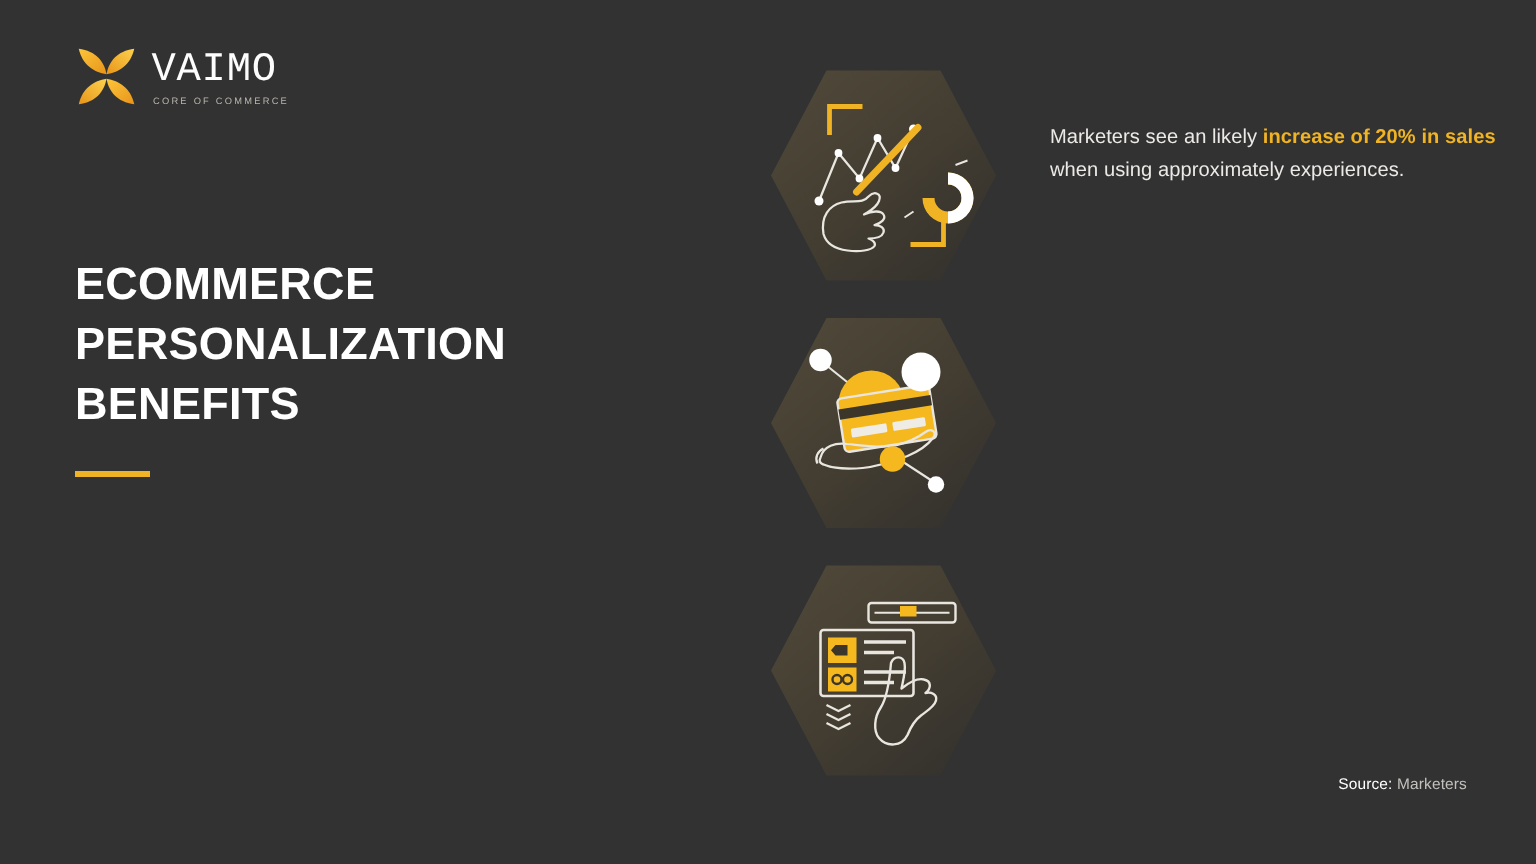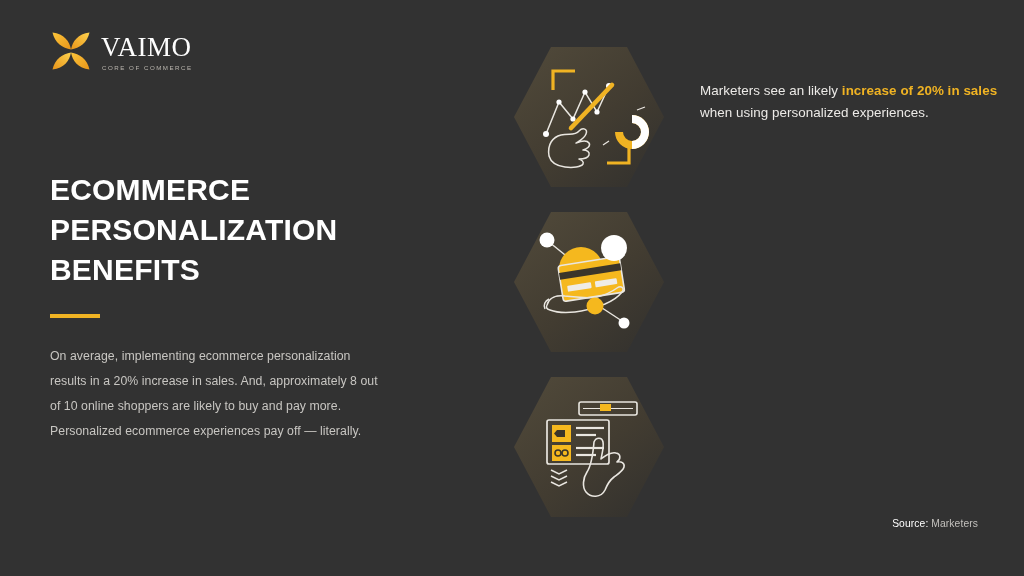--- a/index.html
+++ b/index.html
@@ -10,21 +10,21 @@
     overflow:hidden;
   }
   .slide { position:relative; width:1024px; height:576px; background:#323232; }
 
   
   .logo { position:absolute; left:50px; top:30px; display:flex; align-items:center; gap:9px; }
   .logo-mark { width:42px; height:42px; display:block; }
   .logo-text-wrap { display:flex; flex-direction:column; align-items:flex-start; margin-top:2px; }
   .logo-word {
     font-size:27px; letter-spacing:0.5px; color:#fdfdfd;
-    font-weight:400; line-height:1; font-family:Liberation Serif, serif;
+    font-weight:400; line-height:1; font-family:Liberation Mono, monospace;
   }
   .logo-tag {
     font-size:6.2px; letter-spacing:1.5px; color:#b9b5ae;
     margin-top:3px; margin-left:1px; font-weight:400;
   }
 
   
   .left-col { position:absolute; left:50px; top:170px; width:330px; }
   .headline {
     font-size:30px; font-weight:bold; color:#ffffff;
@@ -89,21 +89,20 @@
     </span>
     <span class="logo-text-wrap">
       <span class="logo-word">VAIMO</span>
       <span class="logo-tag">CORE OF COMMERCE</span>
     </span>
   </div>
 
   <div class="left-col">
     <h1 class="headline">ECOMMERCE PERSONALIZATION BENEFITS</h1>
     <div class="accent-rule"></div>
-    <p class="lead">On average, implementing ecommerce personalization results in a 20% increase in sales. And, approximately 8 out of 10 online shoppers are likely to buy and pay more. Personalized ecommerce experiences pay off — literally.</p>
   </div>
 
   <div class="stats">
 
     <div class="stat-row r1">
       <div class="hex-wrap">
         <svg viewBox="0 0 152 146" aria-hidden="true">
           <defs>
             <linearGradient id="hg1" x1="0.12" y1="0.05" x2="0.9" y2="0.95">
               <stop offset="0" stop-color="#4f4839"></stop>
@@ -130,21 +129,21 @@
                    C71,95 66,97 63,99 C68,97 74,96 76,99 C78,102 74,105 70,106
                    C74,106 77,108 76,111 C75,114 70,115 66,115
                    C69,116 71,118 70,120 C68,123 60,124 52,123 C44,122 38,119 36,112 Z" fill="none" stroke="#e9e6e0" stroke-width="1.5" stroke-linejoin="round"></path>
 
           <path d="M102,88 a17,17 0 1,0 17,-17 l0,8 a9,9 0 1,1 -9,9 Z" fill="#f0b323"></path>
           <path d="M119,71 a17,17 0 0,1 0,34 l0,-8 a9,9 0 0,0 0,-18 Z" fill="#ffffff"></path>
           <path d="M96,97 l-6,4 M124,66 l8,-3" stroke="#e9e6e0" stroke-width="1.3" fill="none"></path>
         </svg>
       </div>
       <div class="stat-text">
-        <span>Marketers see an likely </span><span class="hl">increase of 20% in sales</span><span> when using personalized experiences.</span>
+        <span>Marketers see an likely </span><span class="hl">increase of 20% in sales</span><span> when using approximately experiences.</span>
       </div>
     </div>
 
     <div class="stat-row r2">
       <div class="hex-wrap">
         <svg viewBox="0 0 152 146" aria-hidden="true">
           <defs>
             <linearGradient id="hg2" x1="0.12" y1="0.05" x2="0.9" y2="0.95">
               <stop offset="0" stop-color="#4f4839"></stop>
               <stop offset="0.55" stop-color="#423c31"></stop>

